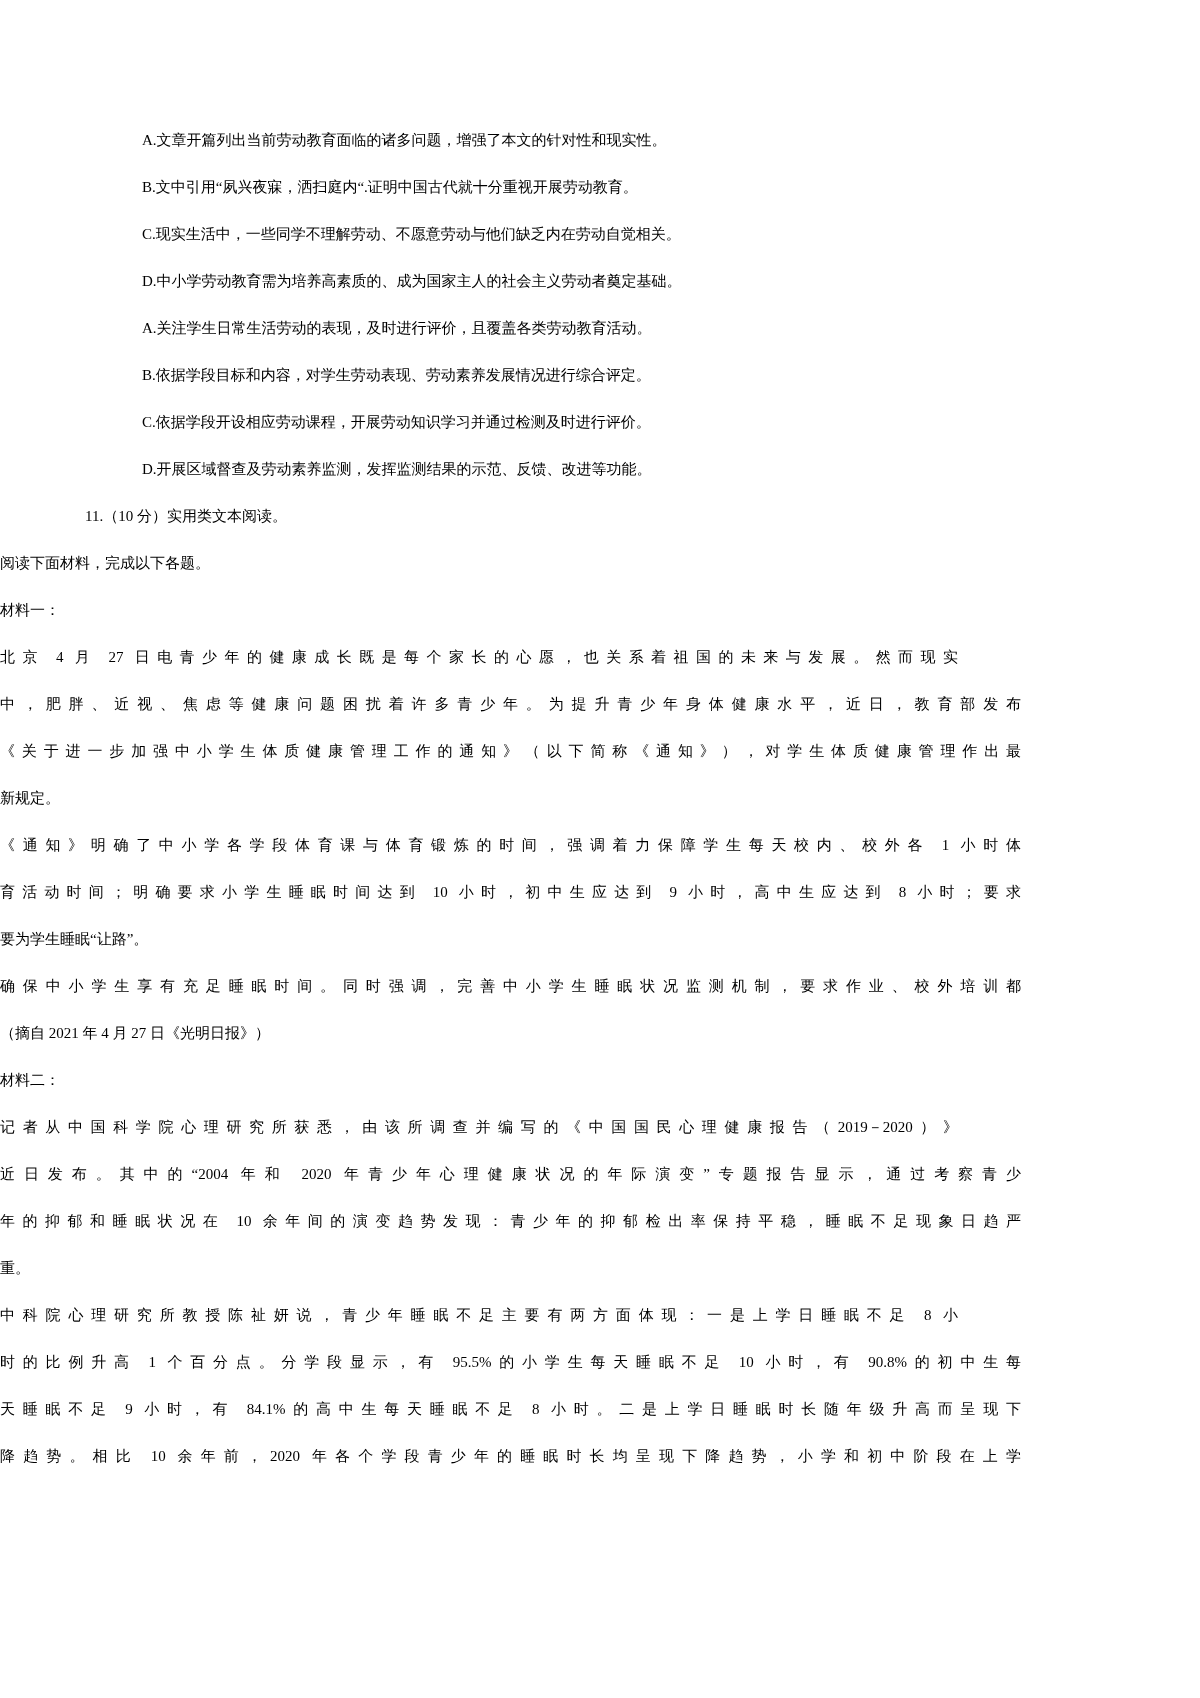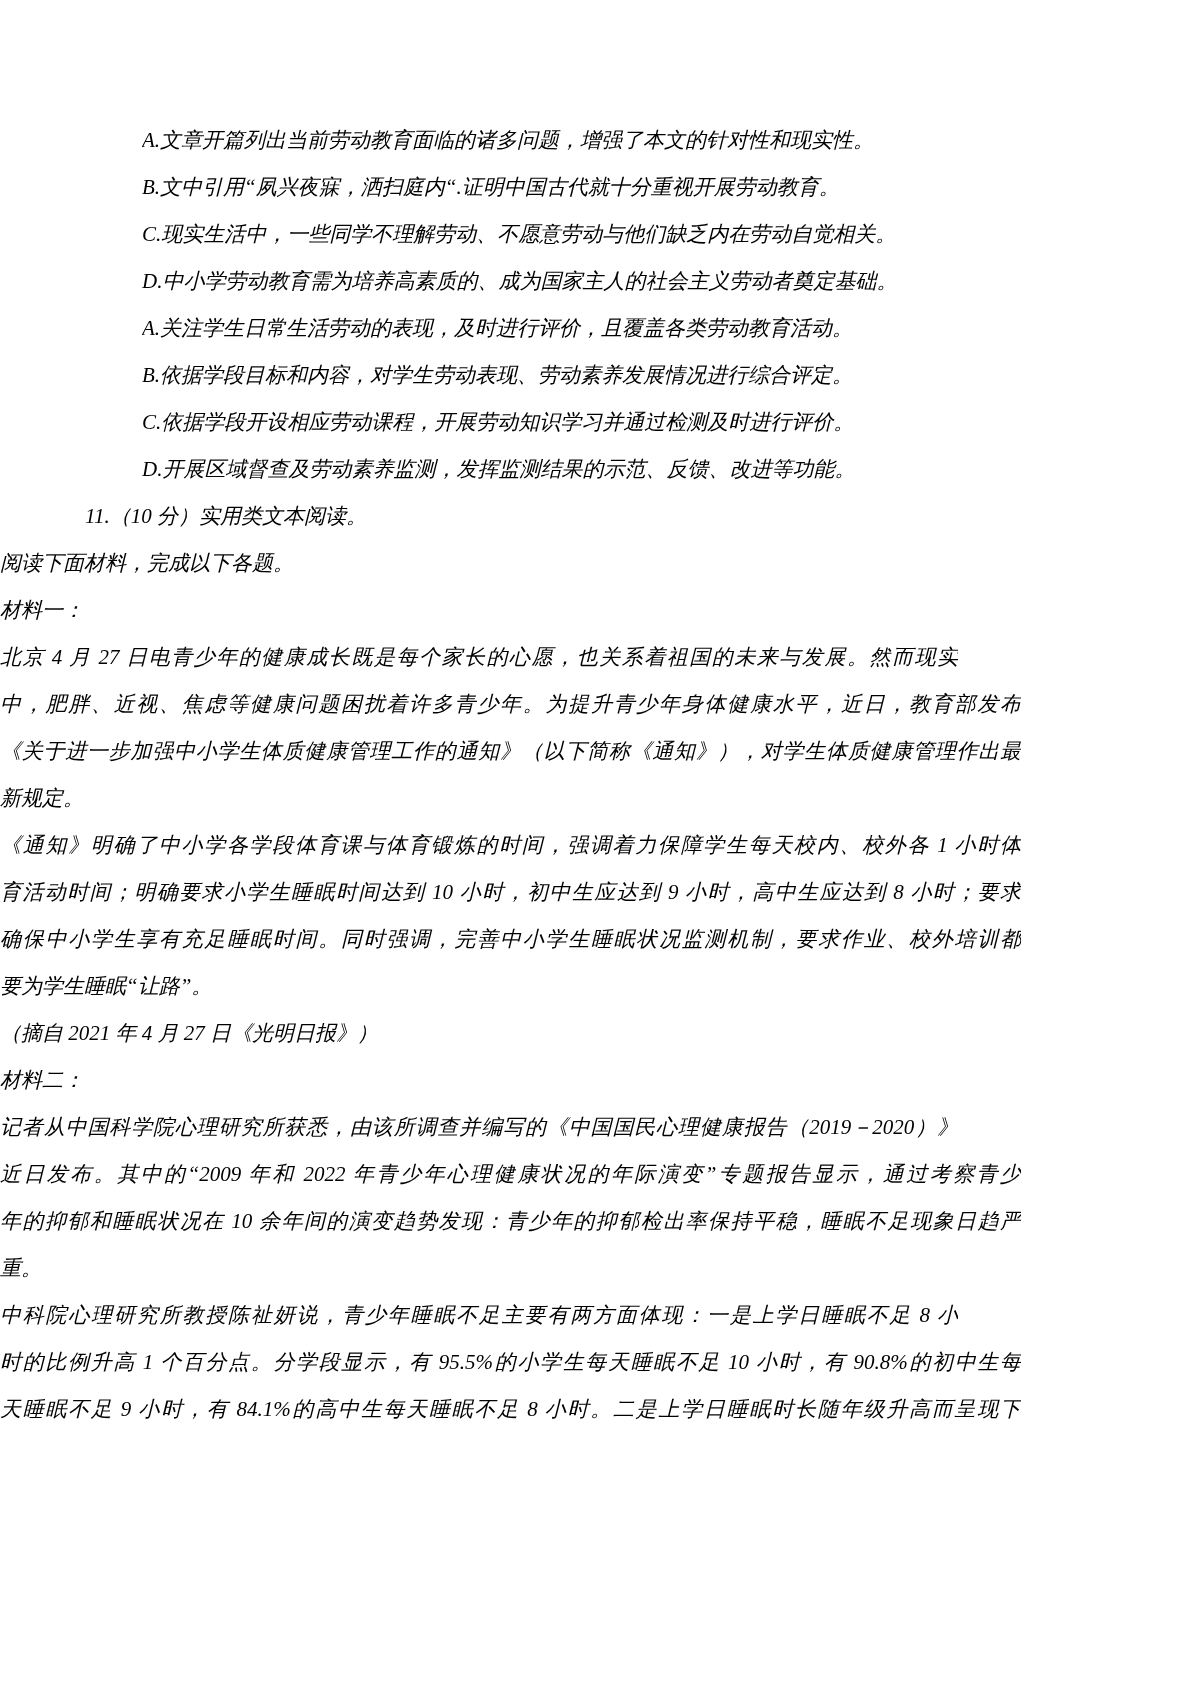--- a/index.html
+++ b/index.html
@@ -14,24 +14,23 @@
       color: #000000;
       font-family: "Liberation Serif", "DejaVu Serif", serif;
     }
     #doc-lines {
       padding-top: 117px;
       width: 1200px;
     }
     .line {
       height: 47px;
       line-height: 47px;
-      font-size: 21px;
+      font-size: 15px;
       overflow: hidden;
       text-align: left;
-      font-style: italic;
     }
     
     .opt   { margin-left: 142px; width: 1021px; }  
     .q     { margin-left: 85px; width: 1050px; }  
     .first { width: 958px;  }  
     .cont  { width: 1021px; }  
     
     .fill {
       text-align: justify;
       text-align-last: justify;
@@ -60,24 +59,25 @@
     <div class="line opt"><span>D.开展区域督查及劳动素养监测，发挥监测结果的示范、反馈、改进等功能。</span></div>
     <div class="line q"><span>11.（10 分）实用类文本阅读。</span></div>
     <div class="line first"><span>阅读下面材料，完成以下各题。</span></div>
     <div class="line first"><span>材料一：</span></div>
     <div class="line first fill"><span>北京 4 月 27 日电青少年的健康成长既是每个家长的心愿，也关系着祖国的未来与发展。然而现实</span></div>
     <div class="line cont fill"><span>中，肥胖、近视、焦虑等健康问题困扰着许多青少年。为提升青少年身体健康水平，近日，教育部发布</span></div>
     <div class="line cont fill"><span>《关于进一步加强中小学生体质健康管理工作的通知》（以下简称《通知》），对学生体质健康管理作出最</span></div>
     <div class="line cont"><span>新规定。</span></div>
     <div class="line cont fill"><span>《通知》明确了中小学各学段体育课与体育锻炼的时间，强调着力保障学生每天校内、校外各 1 小时体</span></div>
     <div class="line cont fill"><span>育活动时间；明确要求小学生睡眠时间达到 10 小时，初中生应达到 9 小时，高中生应达到 8 小时；要求</span></div>
+    <div class="line cont"><span>要为学生睡眠“让路”。</span></div>
     <div class="line cont fill"><span>确保中小学生享有充足睡眠时间。同时强调，完善中小学生睡眠状况监测机制，要求作业、校外培训都</span></div>
-    <div class="line cont"><span>要为学生睡眠“让路”。</span></div>
     <div class="line cont"><span>（摘自 2021 年 4 月 27 日《光明日报》）</span></div>
     <div class="line first"><span>材料二：</span></div>
     <div class="line first fill"><span>记者从中国科学院心理研究所获悉，由该所调查并编写的《中国国民心理健康报告（2019－2020）》</span></div>
-    <div class="line cont fill"><span>近日发布。其中的“2009 年和 2022 年青少年心理健康状况的年际演变”专题报告显示，通过考察青少</span></div>
+    <div class="line cont fill"><span>近日发布。其中的“2004 年和 2020 年青少年心理健康状况的年际演变”专题报告显示，通过考察青少</span></div>
     <div class="line cont fill"><span>年的抑郁和睡眠状况在 10 余年间的演变趋势发现：青少年的抑郁检出率保持平稳，睡眠不足现象日趋严</span></div>
     <div class="line cont"><span>重。</span></div>
     <div class="line first fill"><span>中科院心理研究所教授陈祉妍说，青少年睡眠不足主要有两方面体现：一是上学日睡眠不足 8 小</span></div>
     <div class="line cont fill"><span>时的比例升高 1 个百分点。分学段显示，有 95.5%的小学生每天睡眠不足 10 小时，有 90.8%的初中生每</span></div>
     <div class="line cont fill"><span>天睡眠不足 9 小时，有 84.1%的高中生每天睡眠不足 8 小时。二是上学日睡眠时长随年级升高而呈现下</span></div>
+    <div class="line cont fill"><span>降趋势。相比 10 余年前，2020 年各个学段青少年的睡眠时长均呈现下降趋势，小学和初中阶段在上学</span></div>
   </main>
 
 </body></html>

